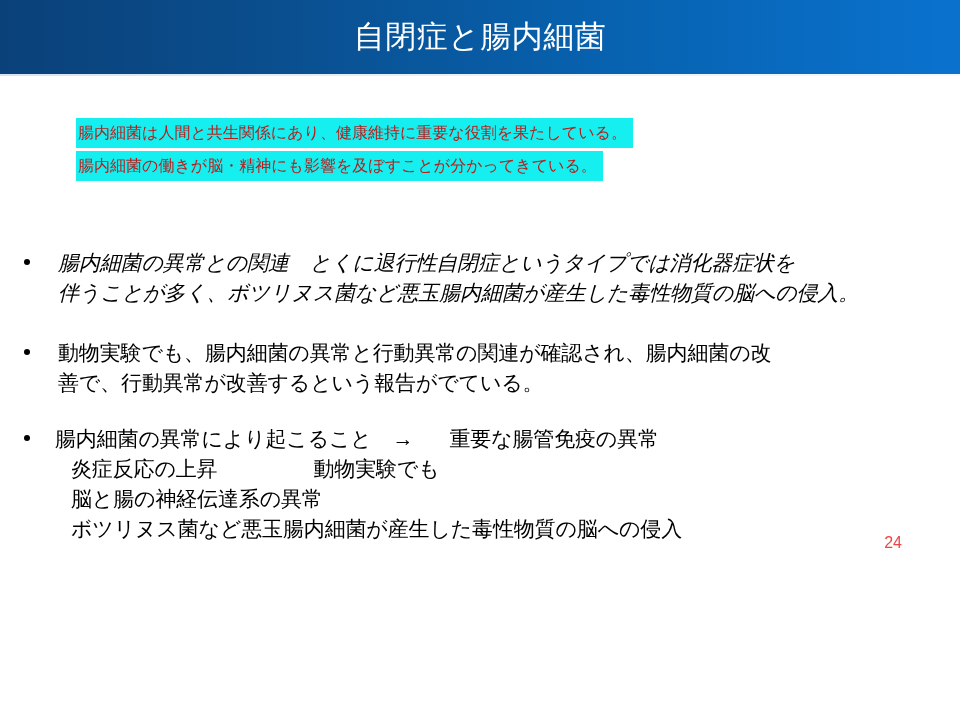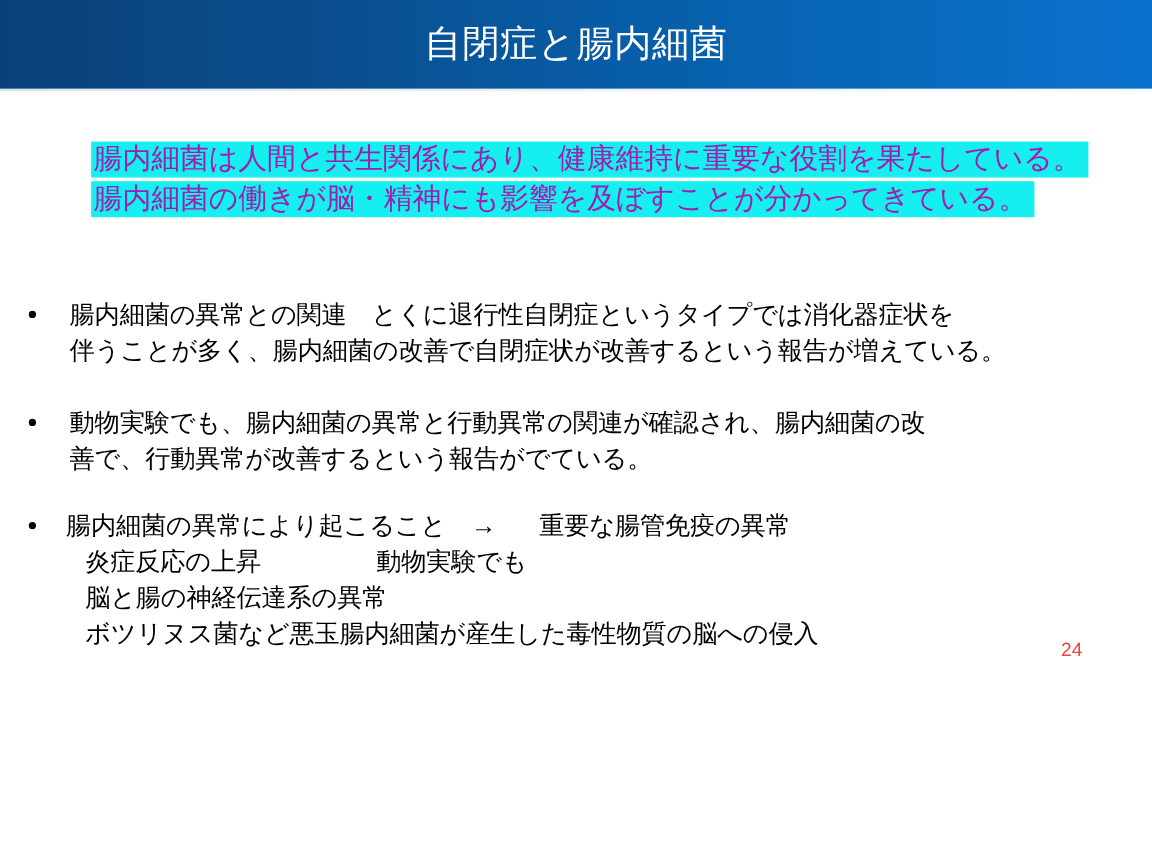--- a/index.html
+++ b/index.html
@@ -58,23 +58,23 @@
 
   
   .lead {
     position: absolute;
     left: 48px;
     top: 118px;
     width: 880px;
   }
   .lead-line {
     display: block;
-    font-size: 24px;
+    font-size: 16px;
     line-height: 27px;
-    color: #a21caf;
+    color: #b91c1c;
     white-space: nowrap;
     margin-bottom: 3px;
     padding-left: 28px;
   }
   .lead-line span.hl {
     background: #16efef;
     padding: 1px 6px 2px 2px;
     display: inline-block;
   }
 
@@ -119,21 +119,21 @@
   .gap-md {
     display: inline-block;
     width: 36px;
   }
   .gap-lg {
     display: inline-block;
     width: 96px;
   }
 
   
-  #bullet-1 { margin-bottom: 30px; }
+  #bullet-1 { margin-bottom: 30px; font-style: italic; }
   #bullet-2 { }
 
   
   .page-number {
     position: absolute;
     right: 58px;
     bottom: 26px;
     font-size: 16px;
     color: #ef4444;
     font-family: "Liberation Sans", "DejaVu Sans", sans-serif;
@@ -152,21 +152,21 @@
     <div class="lead-line"><span class="hl">腸内細菌は人間と共生関係にあり、健康維持に重要な役割を果たしている。</span></div>
     <div class="lead-line"><span class="hl">腸内細菌の働きが脳・精神にも影響を及ぼすことが分かってきている。</span></div>
   </div>
 
   <div class="body">
 
     <div class="bullet" id="bullet-1">
       <span class="dot"></span>
       <div class="lines">
         <span class="line">腸内細菌の異常との関連　とくに退行性自閉症というタイプでは消化器症状を</span>
-        <span class="line">伴うことが多く、腸内細菌の改善で自閉症状が改善するという報告が増えている。</span>
+        <span class="line">伴うことが多く、ボツリヌス菌など悪玉腸内細菌が産生した毒性物質の脳への侵入。</span>
       </div>
     </div>
 
     <div class="bullet" id="bullet-2">
       <span class="dot"></span>
       <div class="lines">
         <span class="line">動物実験でも、腸内細菌の異常と行動異常の関連が確認され、腸内細菌の改</span>
         <span class="line">善で、行動異常が改善するという報告がでている。</span>
       </div>
     </div>

